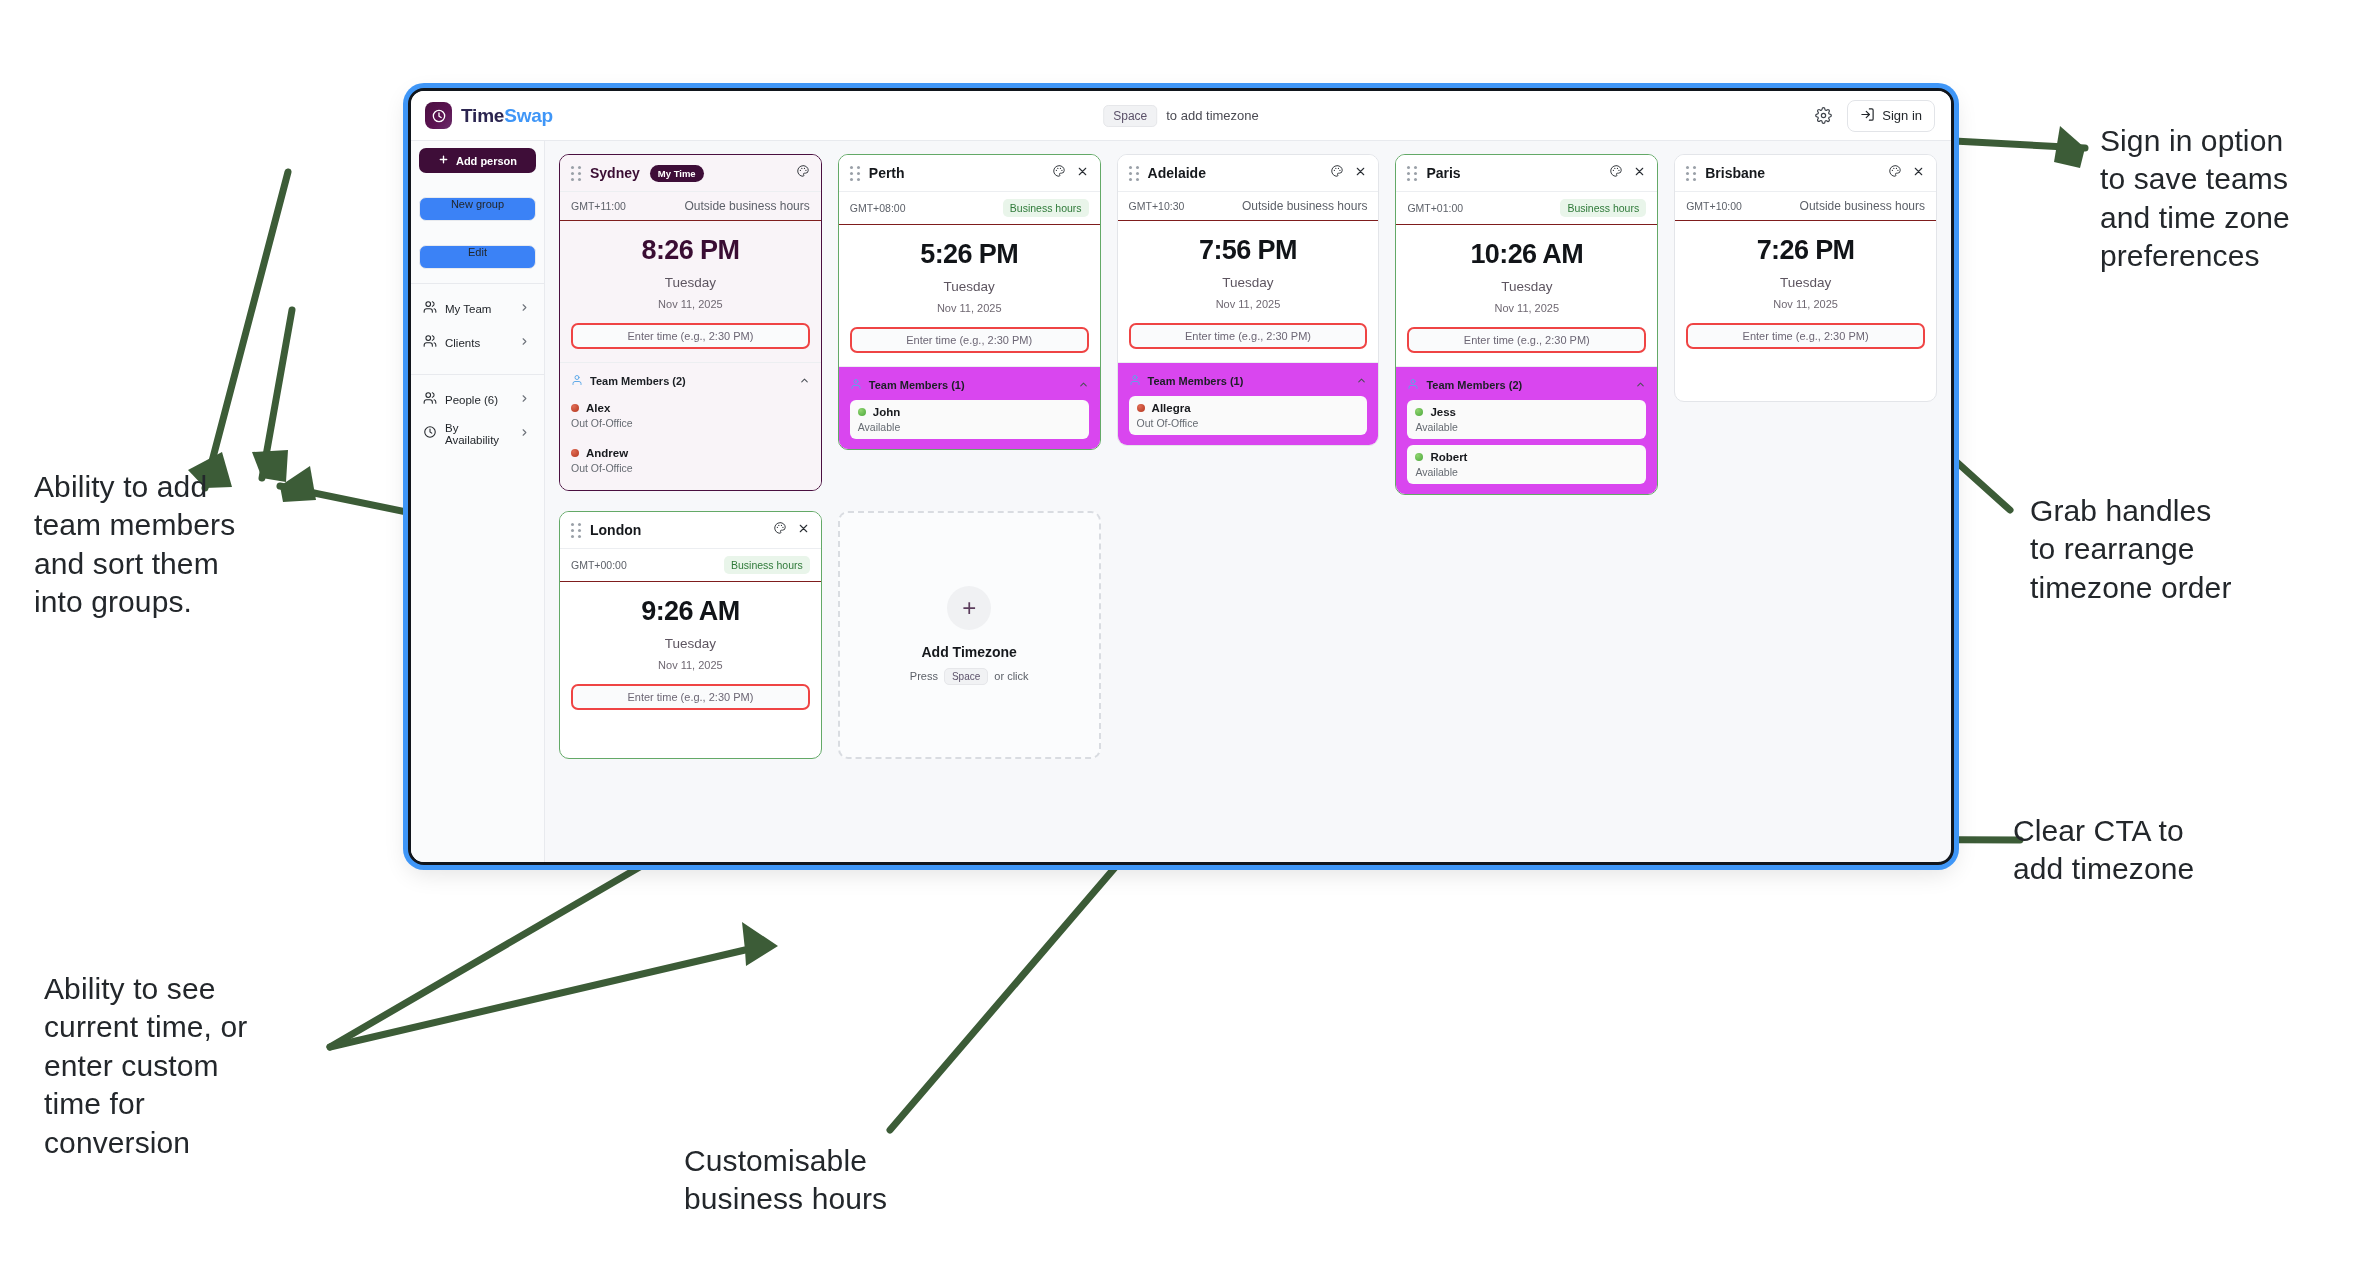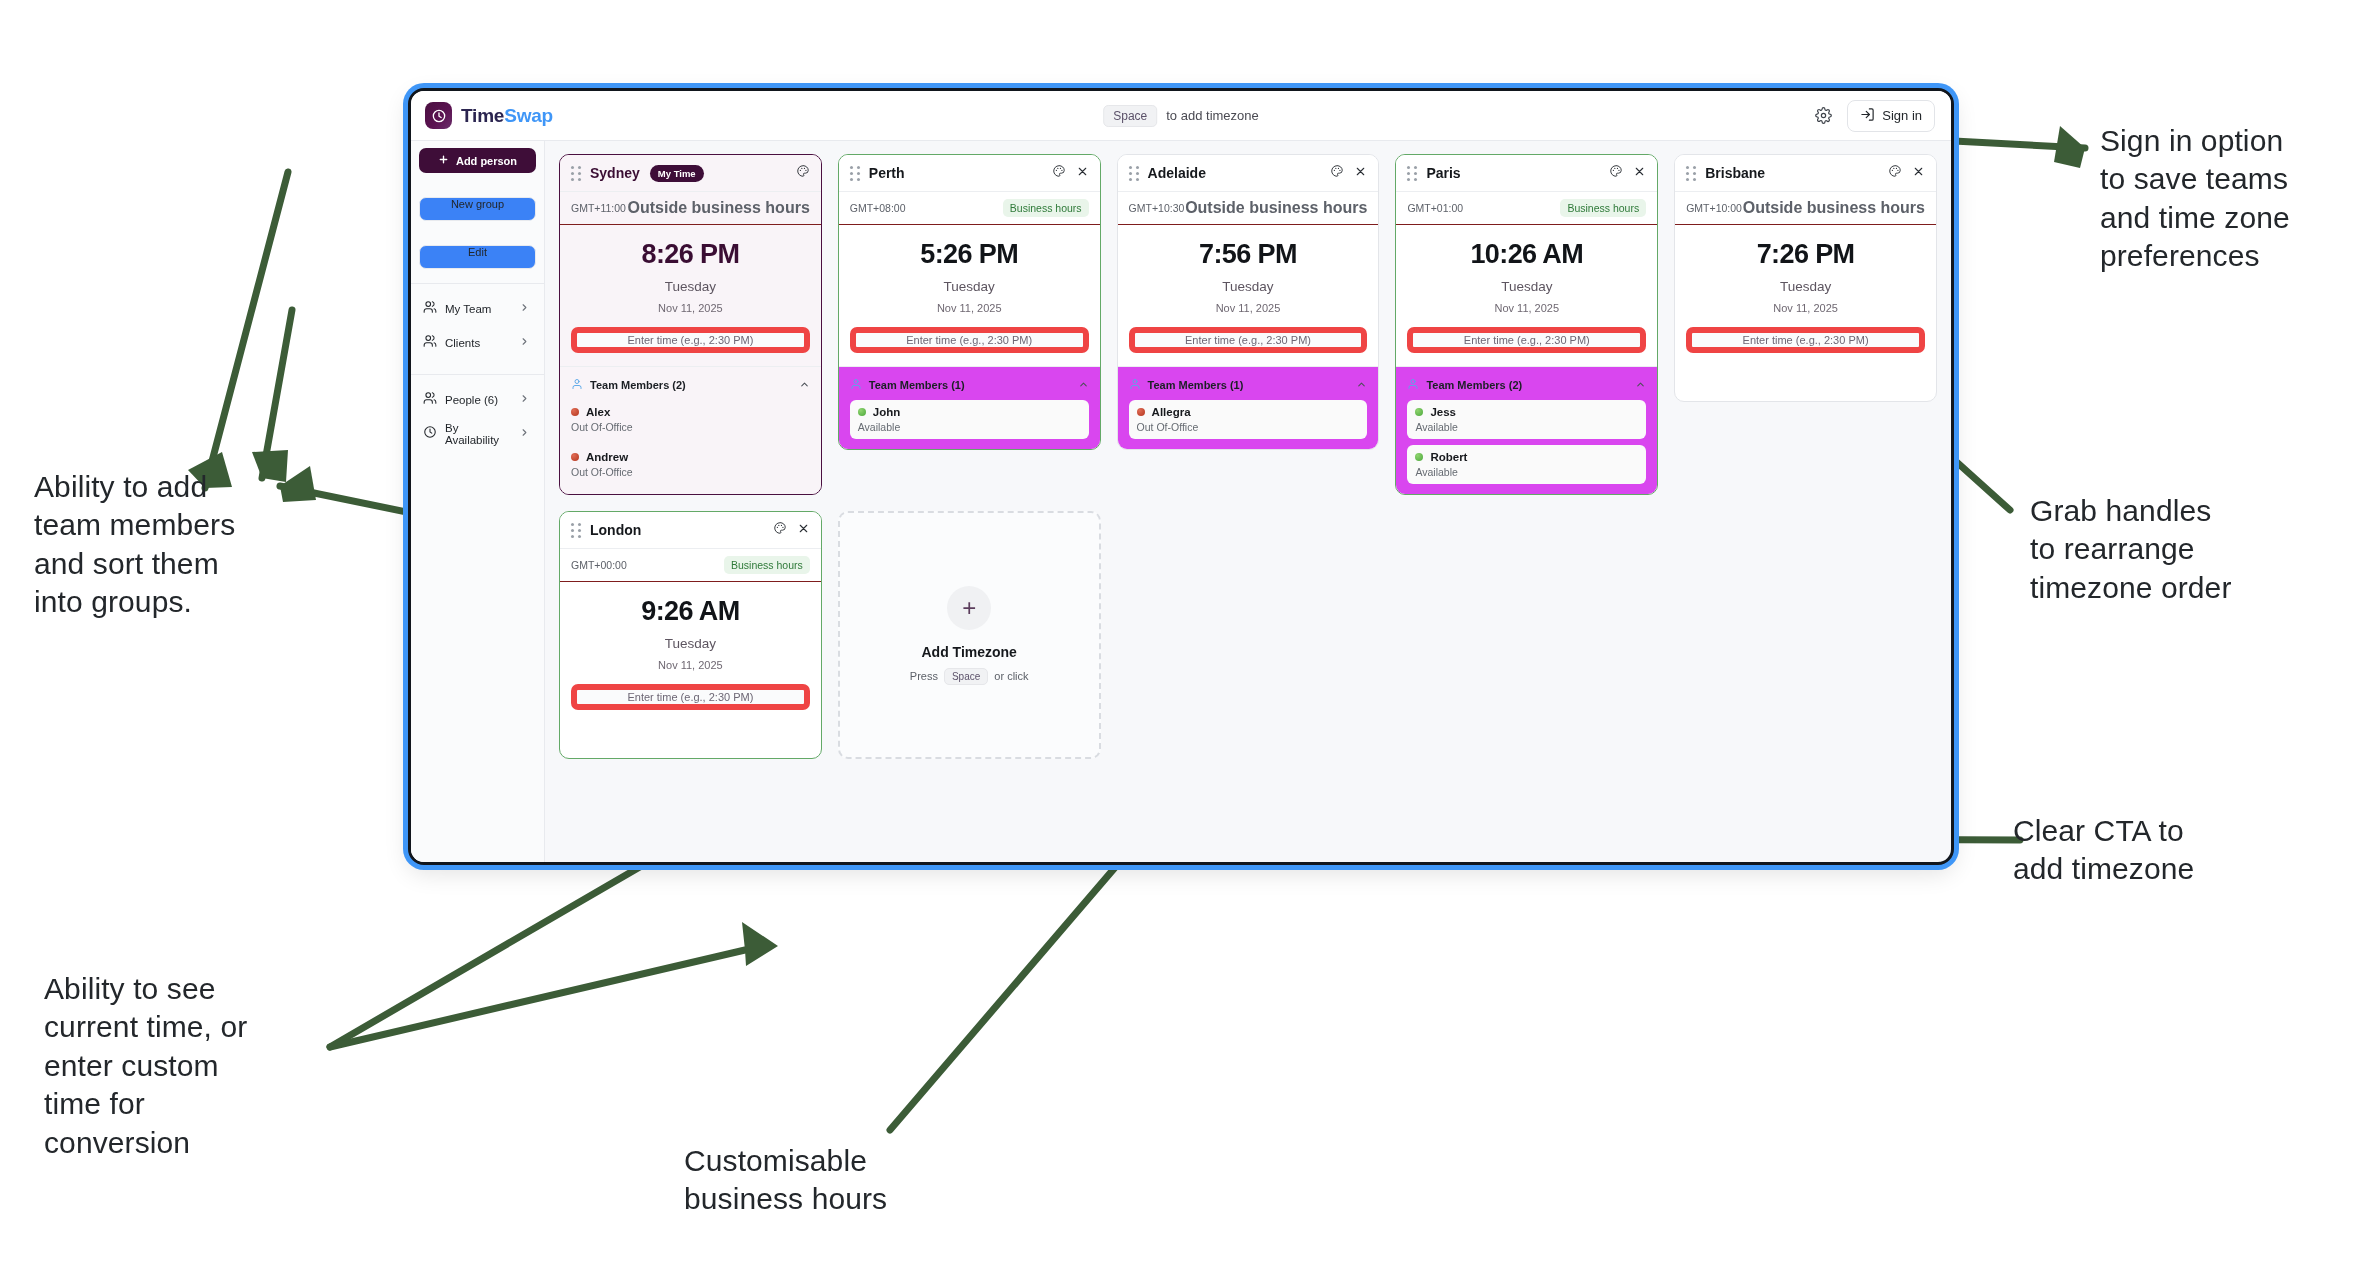--- a/index.html
+++ b/index.html
@@ -144,33 +144,33 @@
     border-radius: 999px; padding: 3px 8px; margin-left: 1px;
   }
   .head-actions { margin-left: auto; display: flex; align-items: center; gap: 10px; }
 
   .card-meta {
     display: flex; align-items: center; justify-content: space-between;
     padding: 7px 11px; border-bottom: 1px solid #7f1d1d;
     background: #fff;
   }
   .gmt { font-size: 10.5px; color: #5d6169; }
-  .status-out { font-size: 16px; color: #5d6169; font-weight: bold; }
+  .status-out { font-size: 12px; color: #5d6169; }
   .status-in {
     font-size: 10.5px; color: #2f7a39; background: #e9f5ea;
     border-radius: 5px; padding: 3px 7px; font-weight: 400;
   }
 
   .card-clock { background:#fff; padding: 14px 11px 13px; text-align: center; }
   .clk-time { font-size: 27px; font-weight: 700; letter-spacing: -.6px; color: #111418; }
   .card.accent-purple .clk-time { color: #3a0d33; }
   .clk-day { font-size: 13.5px; color: #5d5560; margin-top: 9px; }
   .clk-date { font-size: 11px; color: #6f6872; margin-top: 8px; }
   .time-input {
-    margin-top: 13px; border: 6px solid #ef4444; background: #fafbfc;
+    margin-top: 13px; border: 2px solid #ef4444; background: #fafbfc;
     border-radius: 7px; height: 26px;
     display: flex; align-items: center; justify-content: center;
     font-size: 11px; color: #6c6674; cursor: text;
   }
 
   .card-members { border-top: 1px solid #eceef1; padding: 9px 11px 10px; background:#d946ef; }
   .mem-head { display: flex; align-items: center; gap: 7px; }
   .mem-head .mt { font-size: 11px; font-weight: 700; color: #1b1f24; flex:1; }
   .mem-row {
     background: #fafafa; border-radius: 6px;

